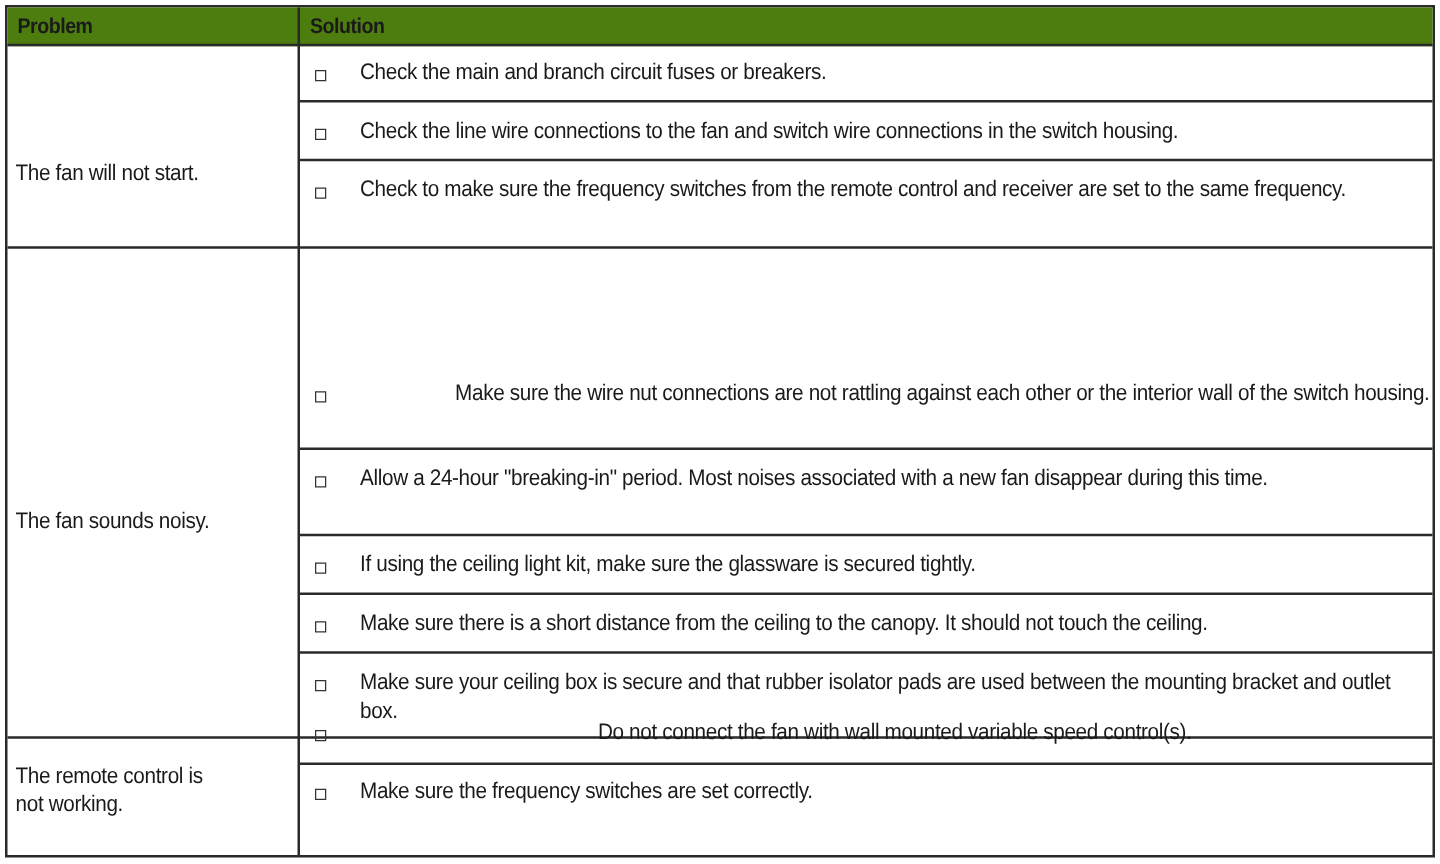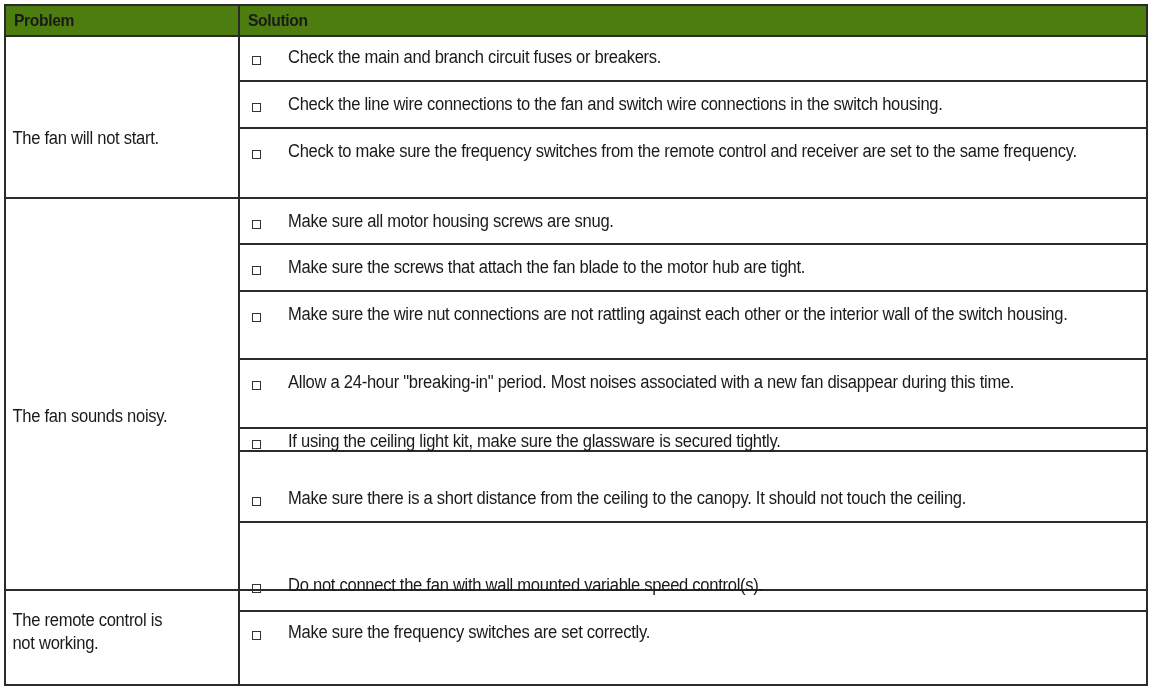--- a/index.html
+++ b/index.html
@@ -54,53 +54,49 @@
         <div class="txt" style="top:11px;">Check to make sure the frequency switches from the remote control and receiver are set to the same frequency.</div>
       </div>
     </div>
   </div>
 
   <div class="group" style="top:193px;height:392px;">
     <div class="prob">
       <span>The fan sounds noisy.</span>
     </div>
     <div class="sol">
-      <div class="row" style="top:0;height:46px;">
-        <div class="box" style="top:21px;"></div>
-        <div class="txt" style="top:11px;">Make sure all motor housing screws are snug.</div>
-      </div>
-      <div class="row" style="top:46px;height:47px;">
-        <div class="box" style="top:21px;"></div>
-        <div class="txt" style="top:11px;">Make sure the screws that attach the fan blade to the motor hub are tight.</div>
-      </div>
-      <div class="row" style="top:93px;height:68px;">
+      <div class="row" style="top:93px;height:68px;text-align:right;">
         <div class="box" style="top:21px;"></div>
         <div class="txt" style="top:11px;">Make sure the wire nut connections are not rattling against each other or the interior wall of the switch housing.</div>
       </div>
       <div class="row" style="top:161px;height:69px;">
         <div class="box" style="top:21px;"></div>
         <div class="txt" style="top:11px;">Allow a 24-hour "breaking-in" period. Most noises associated with a new fan disappear during this time.</div>
       </div>
-      <div class="row" style="top:220px;height:33px;">
+      <div class="row" style="top:230px;height:47px;">
         <div class="box" style="top:21px;"></div>
         <div class="txt" style="top:11px;">If using the ceiling light kit, make sure the glassware is secured tightly.</div>
       </div>
       <div class="row" style="top:277px;height:47px;padding-left:12px;">
         <div class="box" style="top:21px;"></div>
         <div class="txt" style="top:11px;">Make sure there is a short distance from the ceiling to the canopy.  It should not touch the ceiling.</div>
+      </div>
+      <div class="row last" style="top:324px;height:68px;">
+        <div class="box" style="top:21px;"></div>
+        <div class="txt" style="top:11px;">Make sure your ceiling box is secure and that rubber isolator pads are used between the mounting bracket and outlet box.</div>
       </div>
     </div>
   </div>
 
   <div class="group" style="top:557px;height:93px;">
     <div class="prob">
       <span style="width:190px;">The remote control is not working.</span>
     </div>
     <div class="sol">
-      <div class="row" style="top:0;height:49px;">
+      <div class="row" style="top:0;height:49px;text-align:center;">
         <div class="box" style="top:21px;"></div>
         <div class="txt" style="top:11px;">Do not connect the fan with wall mounted variable speed control(s).</div>
       </div>
       <div class="row last" style="top:49px;height:44px;">
         <div class="box" style="top:19px;"></div>
         <div class="txt" style="top:9px;">Make sure the frequency switches are set correctly.</div>
       </div>
     </div>
   </div>
 </div>

